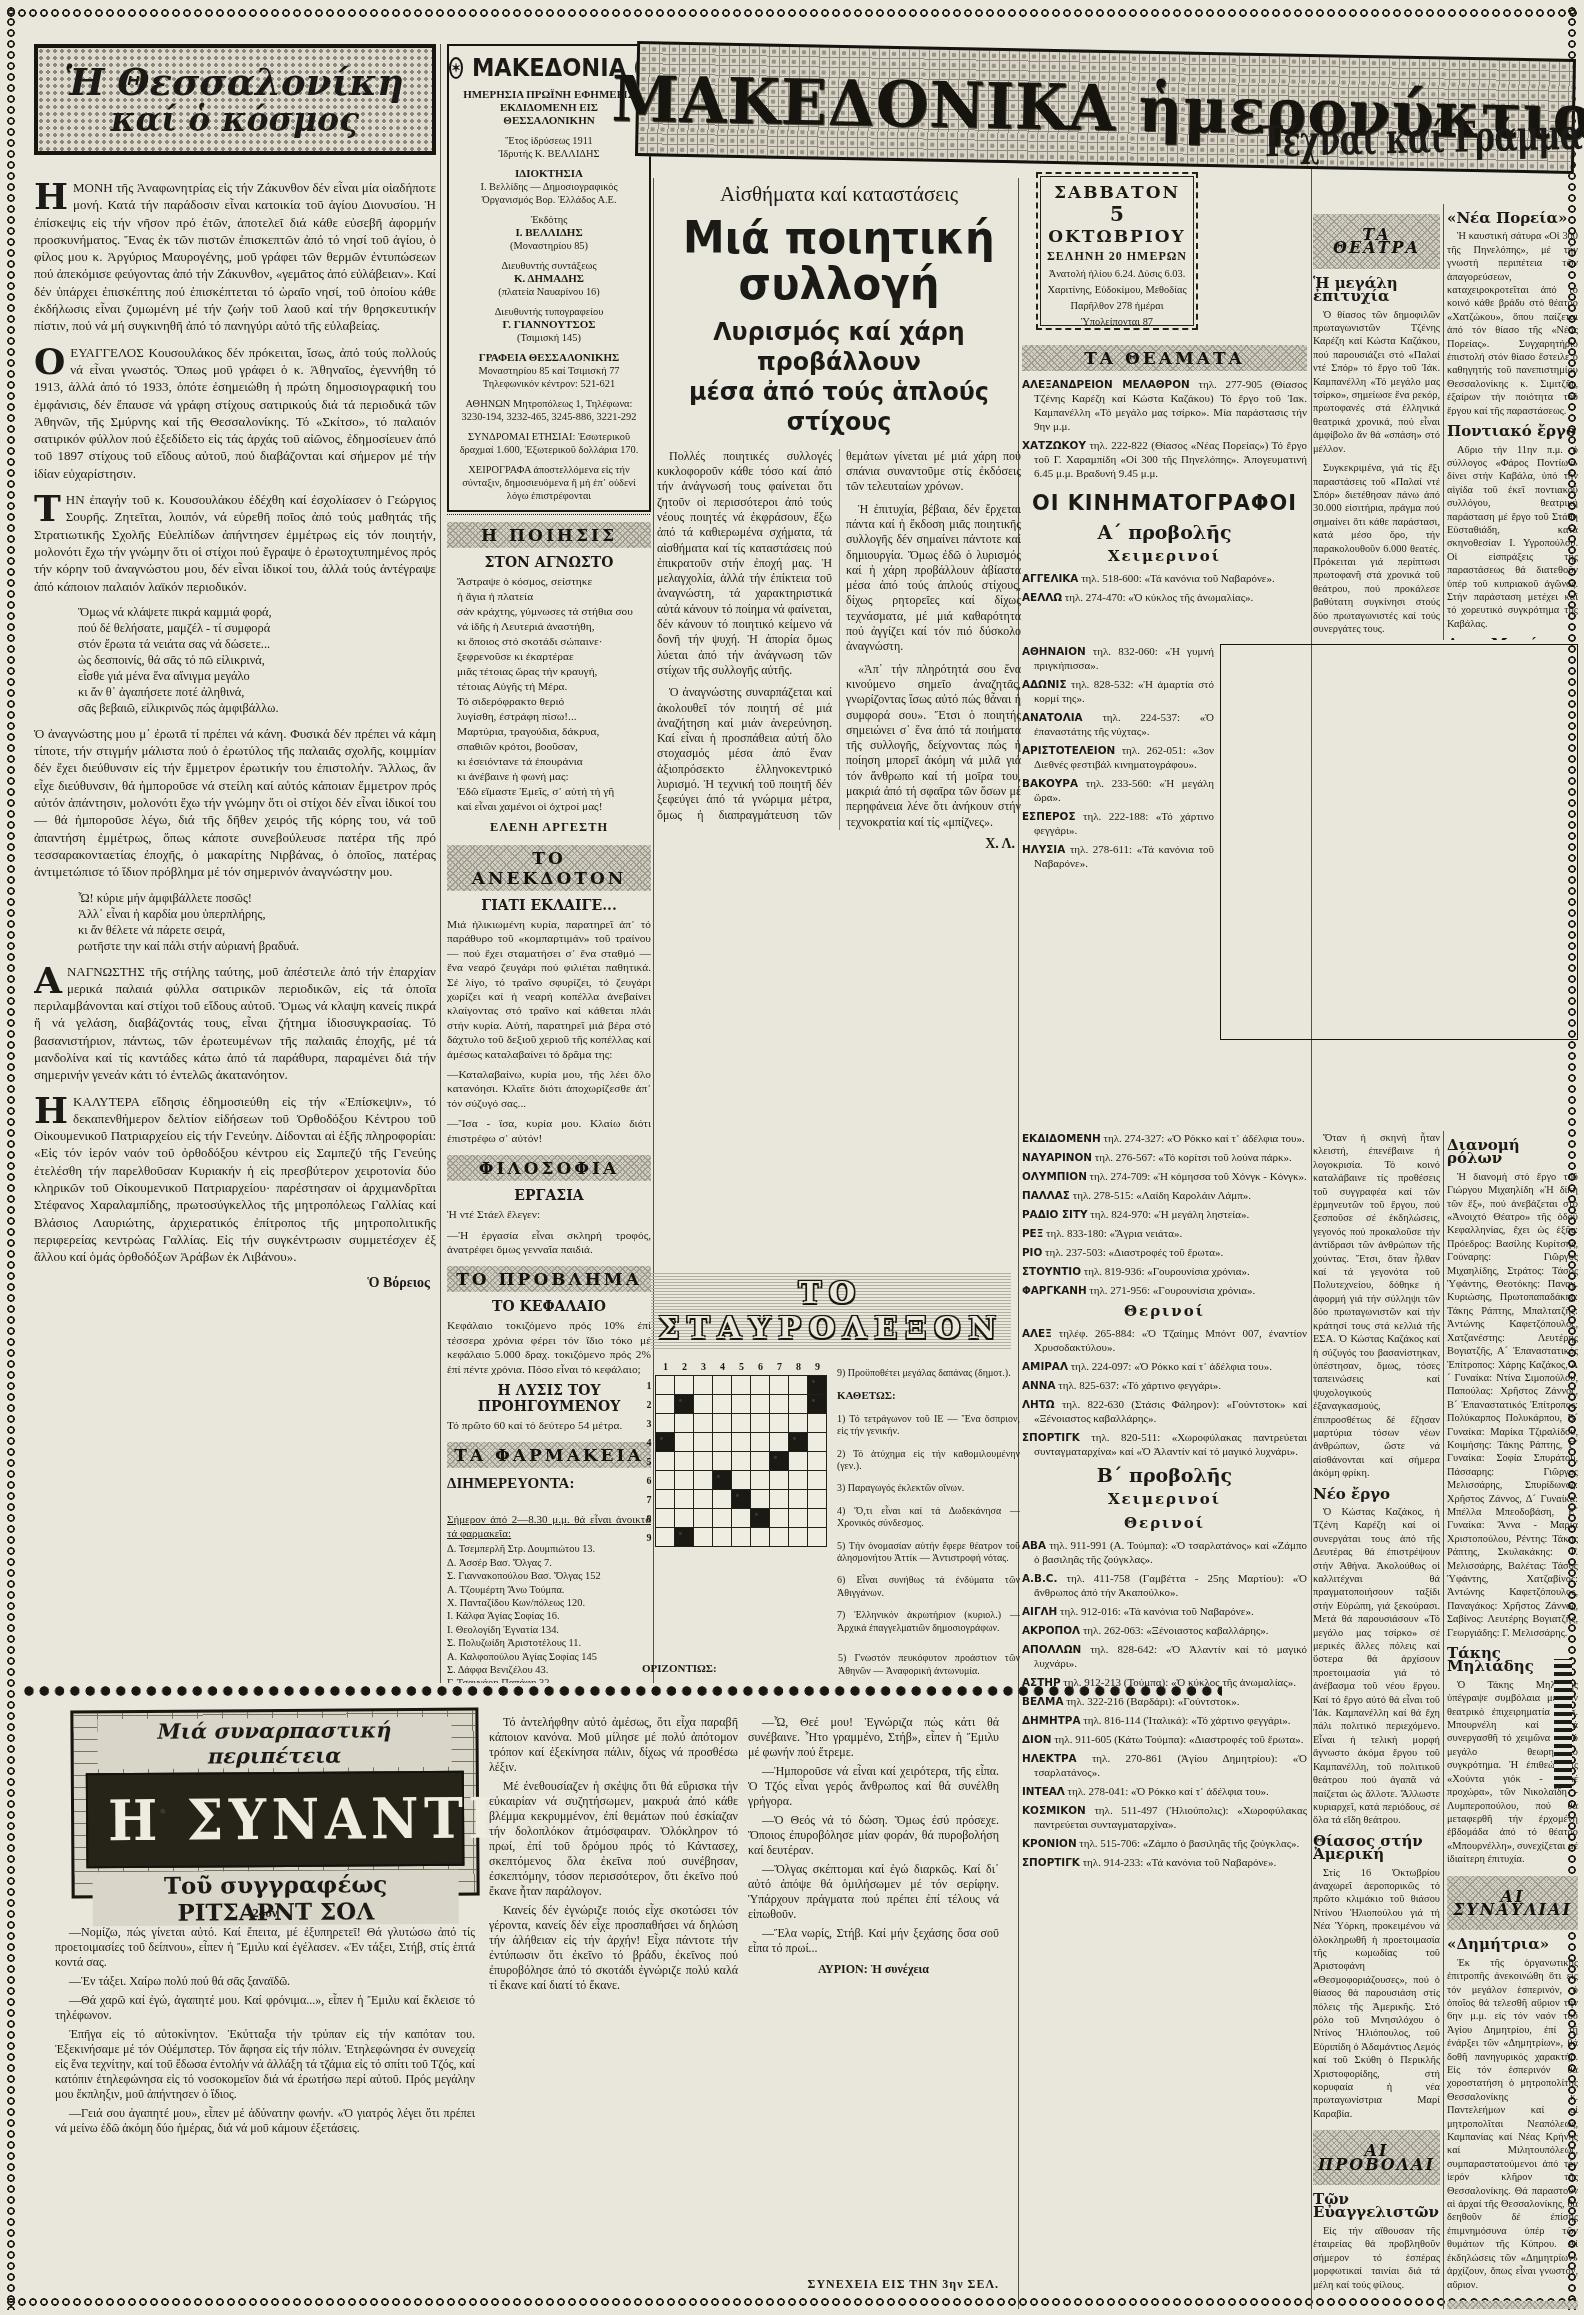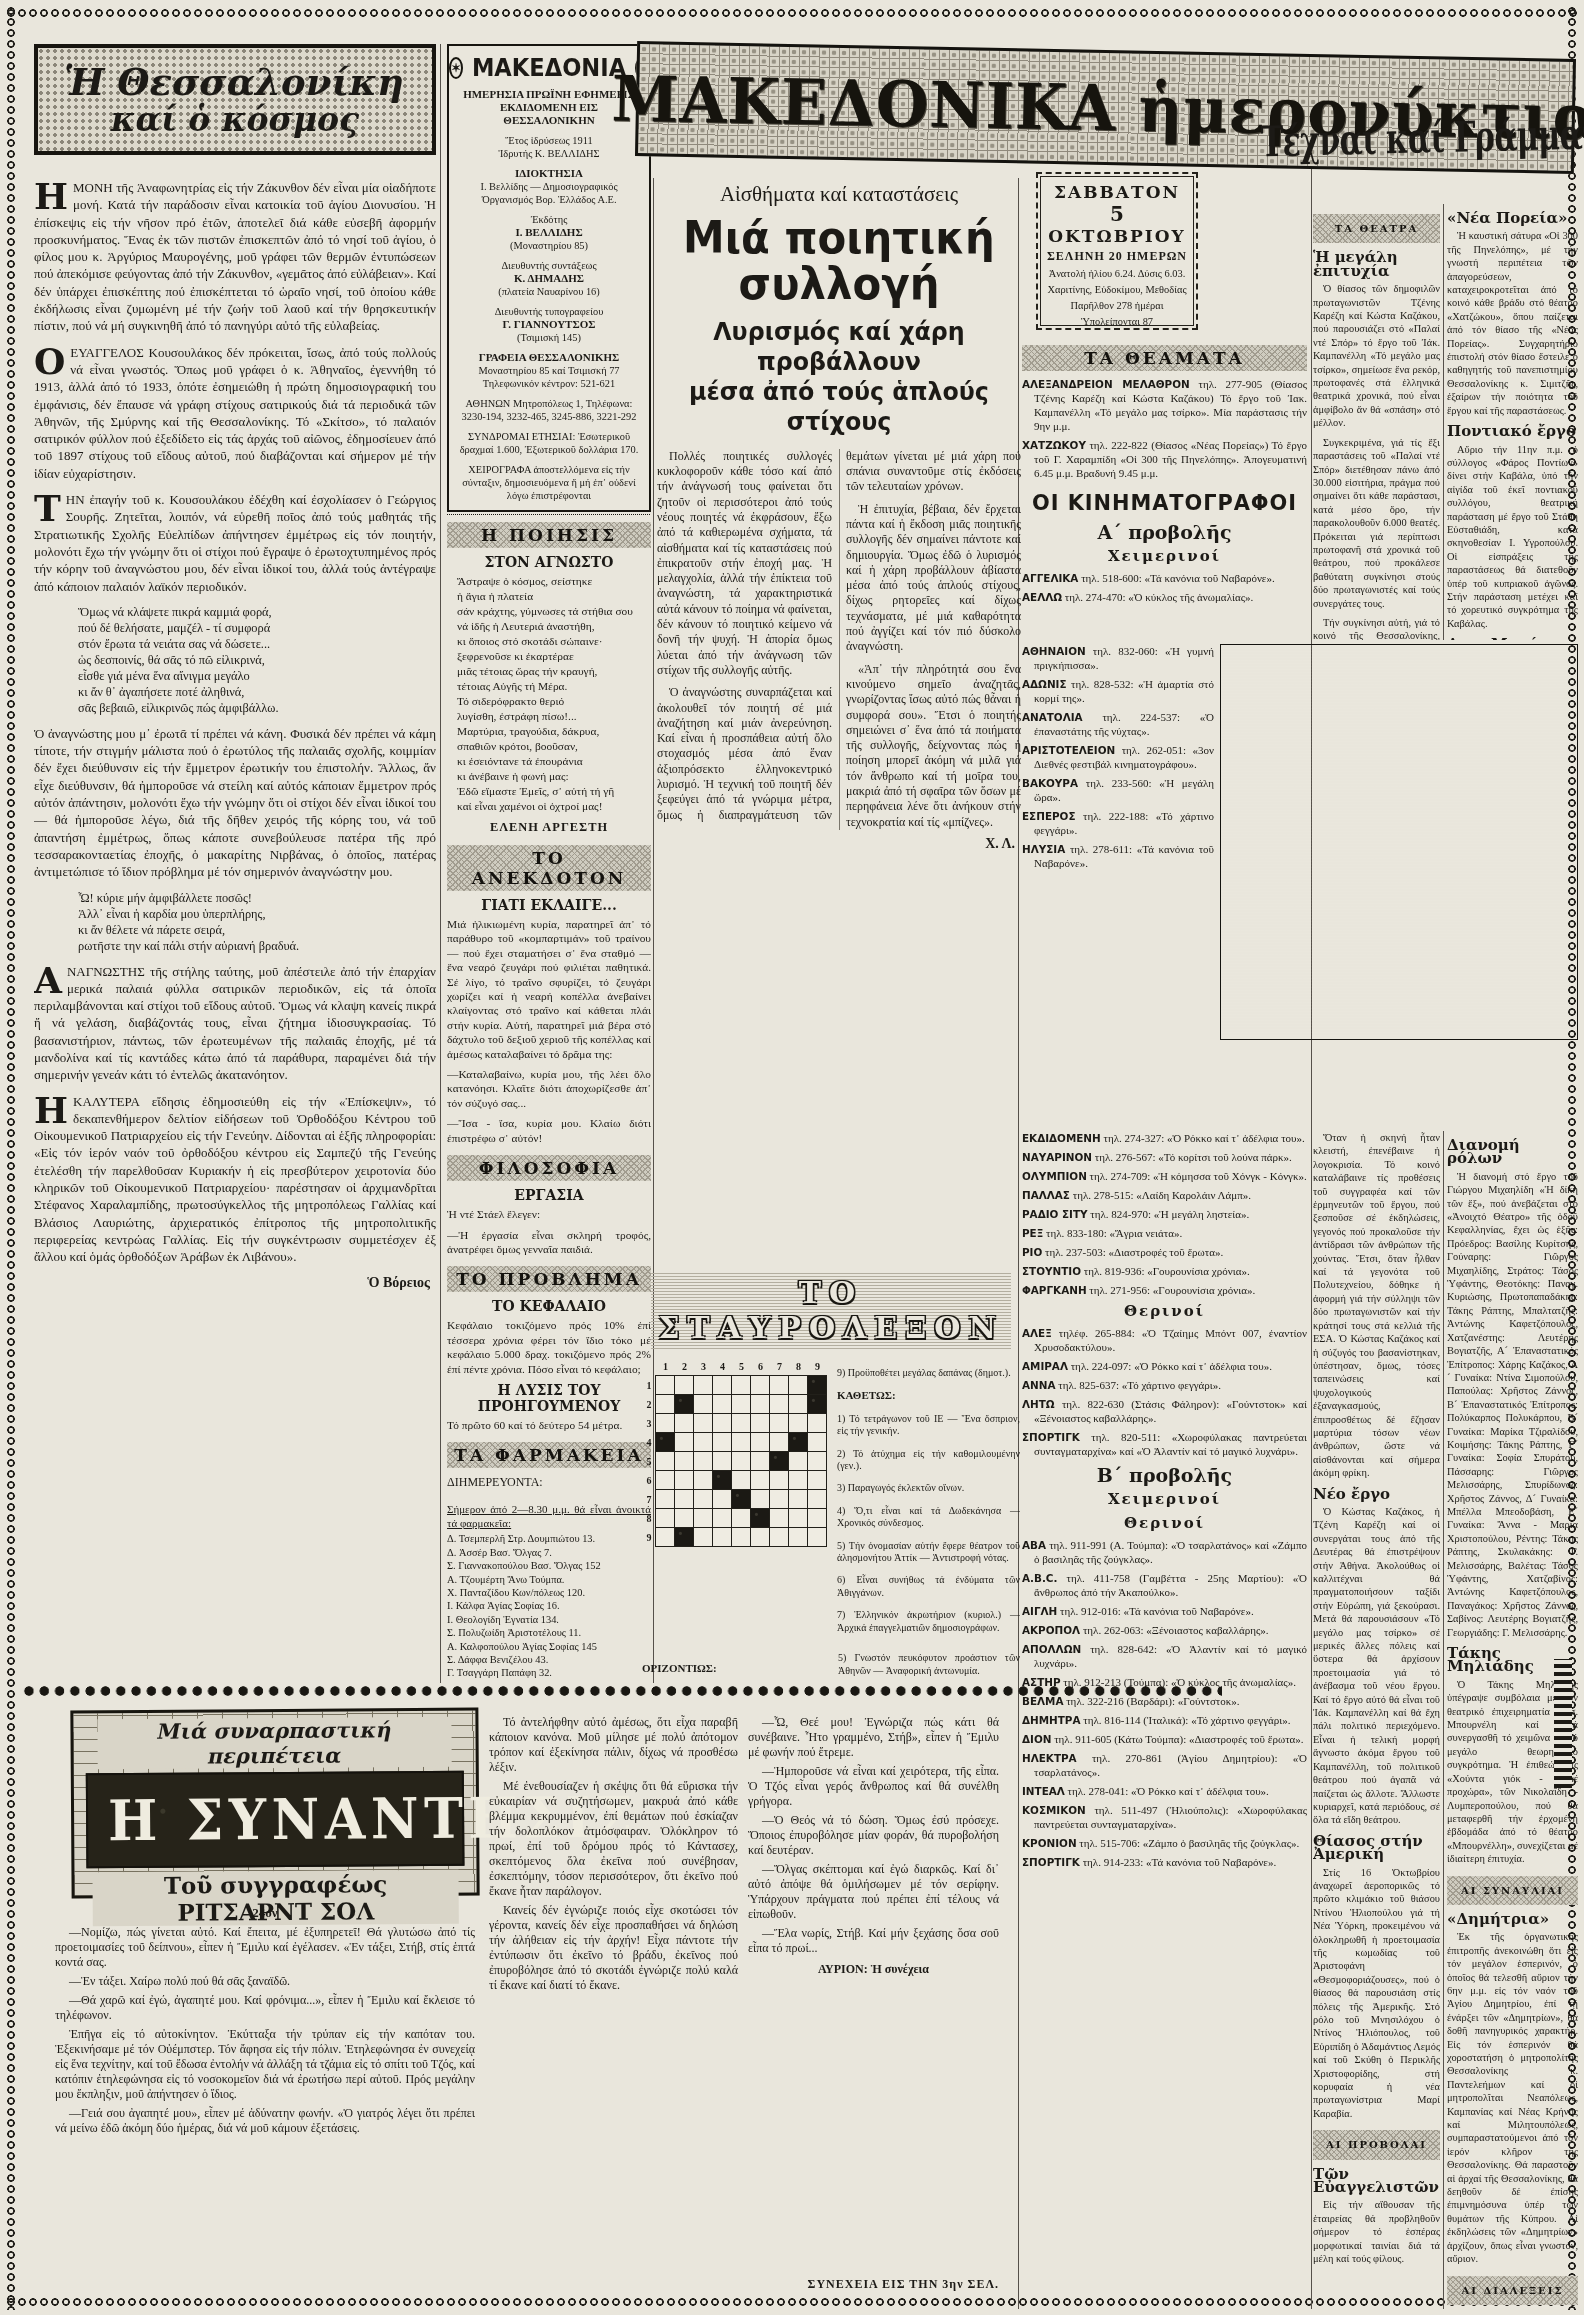--- a/index.html
+++ b/index.html
@@ -45,21 +45,21 @@
   #mast-col{position:absolute;left:447px;top:44px;width:204px;height:1639px;overflow:hidden;}
   #masthead-box{border:2px solid #17150f;outline:1px dotted #17150f;outline-offset:2px;padding:8px 6px;text-align:center;}
   #logo-row{display:flex;align-items:center;justify-content:center;gap:4px;margin-bottom:6px;}
   .emblem{width:22px;height:22px;border:2px solid #17150f;border-radius:50%;font-size:12px;line-height:19px;
         text-align:center;font-weight:bold;}
   #logo-title{font-family:"DejaVu Sans",sans-serif;font-weight:bold;font-size:24px;letter-spacing:0px;
         transform:scaleX(.94);}
   .mh{font-size:10.4px;line-height:13px;}
   .mh.b{font-weight:bold;font-size:11px;}
   .mh.sp{margin-top:7px;}
-  .ph-label{font-weight:normal;font-size:12px;margin:7px 0 12px;}
+  .ph-label{font-weight:bold;font-size:15px;margin:7px 0 20px;}
   .lst{font-size:10.4px;line-height:13.4px;text-align:left;margin:0;}
   .intro{font-size:11px;line-height:14px;text-align:justify;margin:2px 0;text-decoration:underline;}
   #mast-col .txt{font-size:11.4px;line-height:14.4px;text-align:justify;margin:2px 0 6px;}
   .poemline{font-size:11.4px;line-height:15px;margin-left:10px;}
   
   #banner{position:absolute;left:636px;top:50px;width:939px;height:115px;border:3px solid #14130f;
       transform:rotate(1.1deg);display:flex;align-items:center;justify-content:center;
       background-color:#d8d4c7;
       background-image:radial-gradient(circle at 4px 5px,#979284 2px,transparent 2.6px),
         repeating-linear-gradient(0deg,transparent 0 9px,#8f897c 9px 10px),
@@ -115,21 +115,21 @@
   #arts-title span{font-family:"DejaVu Serif",serif;font-weight:bold;font-size:42px;transform:scaleX(.72) rotate(-1deg);
       white-space:nowrap;letter-spacing:-1px;}
   .artscol{position:absolute;overflow:hidden;font-size:10.4px;line-height:13.4px;text-align:justify;}
   #arts-topA{left:1313px;top:204px;width:127px;height:436px;}
   #arts-topB{left:1447px;top:204px;width:131px;height:436px;}
   #arts-botA{left:1313px;top:1131px;width:127px;height:1178px;}
   #arts-botB{left:1447px;top:1131px;width:131px;height:1178px;}
   .artscol p{margin:0 0 6px;text-indent:10px;}
   .arts-sub{font-family:"DejaVu Serif",serif;font-weight:bold;font-size:15px;text-align:left;margin:8px 0 4px;
       text-indent:0;}
-  .artscol .band{font-size:10px;letter-spacing:2px;padding:8px 4px;}
+  .artscol .band{font-size:16px;letter-spacing:2px;padding:14px 4px;font-style:italic;}
   
   #xw{position:absolute;left:642px;top:1271px;width:378px;height:412px;overflow:hidden;}
   #xw-head{margin:0 auto 8px;width:95%;text-align:center;padding:4px 0;
       background-image:repeating-linear-gradient(0deg,#b3ae9f 0 1px,transparent 1px 3px);}
   #xw-head span{font-family:"DejaVu Serif",serif;font-weight:bold;font-size:30px;letter-spacing:8px;
       color:#e9e6dc;text-shadow:-1.5px -1.5px 0 #191712,1.5px -1.5px 0 #191712,-1.5px 1.5px 0 #191712,1.5px 1.5px 0 #191712,0 0 2px #191712;}
   #xw-flex{display:flex;gap:10px;}
   #xw-grid{display:grid;grid-template-columns:14px repeat(9,19px);grid-auto-rows:19px;}
   .xwn{font-size:10px;font-weight:bold;text-align:center;line-height:19px;}
   .xwc{border:1px solid #22201a;margin:-1px 0 0 -1px;background:#efece2;}

